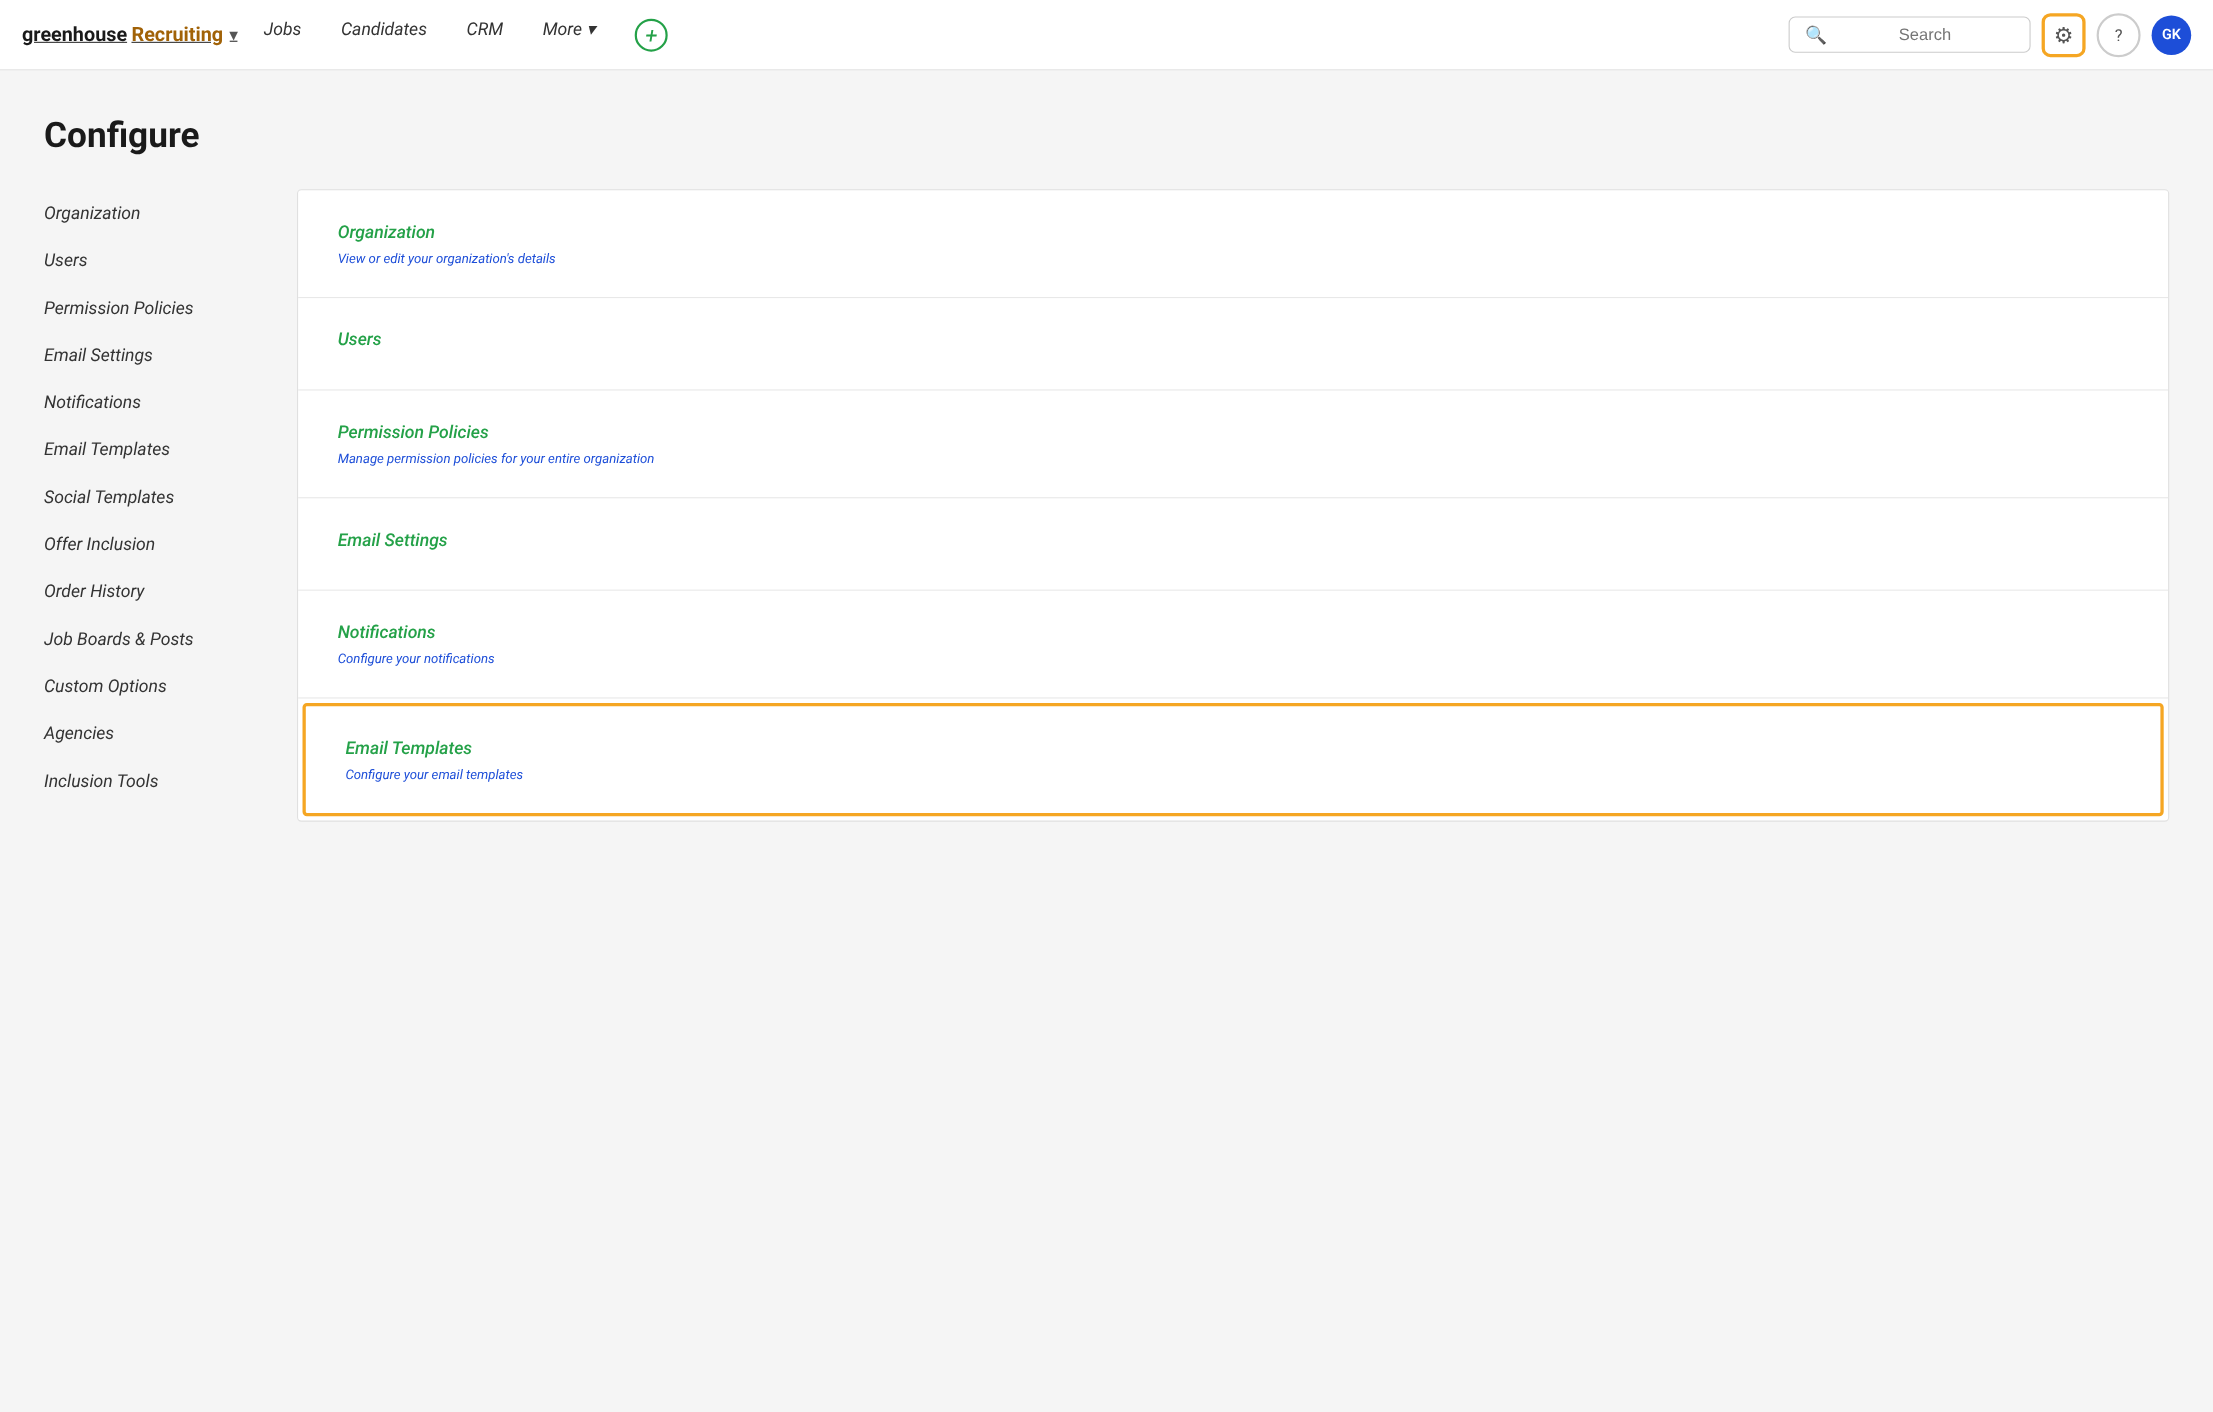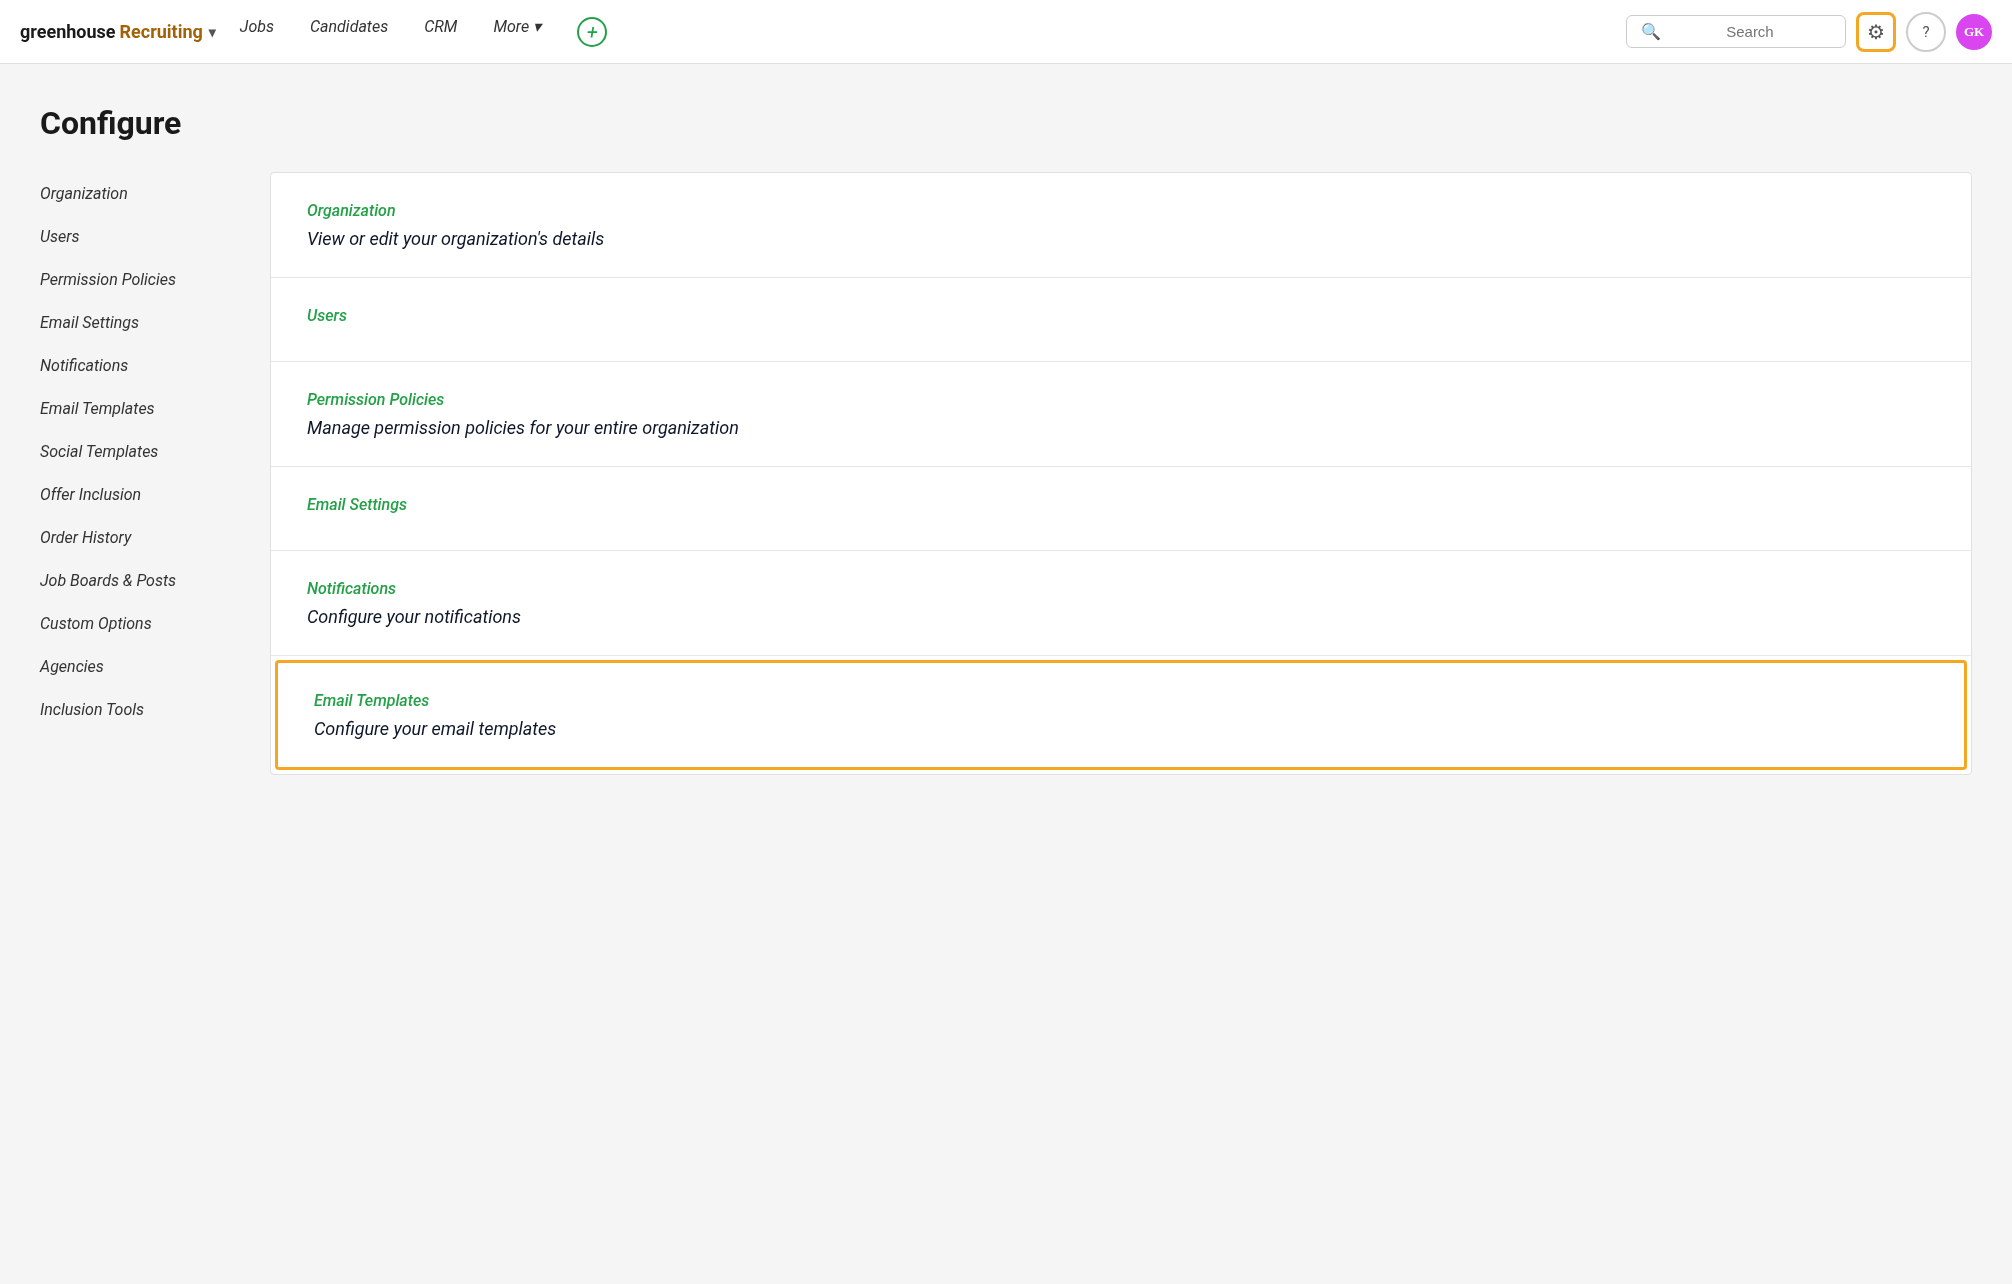--- a/index.html
+++ b/index.html
@@ -15,20 +15,21 @@
       height: 64px;
       gap: 24px;
     }
     .navbar-brand {
       display: flex;
       align-items: center;
       gap: 4px;
       font-size: 18px;
       font-weight: 600;
       cursor: pointer;
+      text-decoration: underline;
     }
     .brand-greenhouse { color: #1a1a1a; font-weight: 700; }
     .brand-recruiting { color: #a16207; font-weight: 700; }
     .brand-chevron { color: #555; font-size: 14px; margin-left: 2px; }
     .nav-links { display: flex; align-items: flex-start; gap: 36px; font-style: italic; }
     .nav-link {
       font-size: 16px;
       color: #333;
       cursor: pointer;
       text-decoration: none;
@@ -80,27 +81,26 @@
       color: #555;
       border: 2px solid transparent;
     }
     .nav-icon-btn.active {
       border: 3px solid #f5a623;
       border-radius: 8px;
     }
     .avatar-btn {
       width: 36px; height: 36px;
       border-radius: 50%;
-      background: #d946ef;
+      background: #1d4ed8;
       color: #fff;
       display: flex; align-items: center; justify-content: center;
       font-size: 13px;
       font-weight: 600;
       cursor: pointer;
-      font-family: Liberation Serif, serif;
     }
 
     
     .page-container { padding: 40px 40px 40px 40px; }
     .page-title {
       font-size: 32px;
       font-weight: 700;
       color: #1a1a1a;
       margin-bottom: 30px;
     }
@@ -134,22 +134,22 @@
     }
     .content-item:last-child { border-bottom: none; }
     .content-item-title {
       font-size: 16px;
       color: #24a148;
       font-weight: 500;
       margin-bottom: 8px;
       cursor: pointer;
     }
     .content-item-desc {
-      font-size: 18px;
-      color: #0f172a;
+      font-size: 12px;
+      color: #1d4ed8;
     }
     .content-item.highlighted {
       border: 3px solid #f5a623;
       border-radius: 4px;
       margin: 4px;
     }
   </style>
 </head>
 <body>
 

